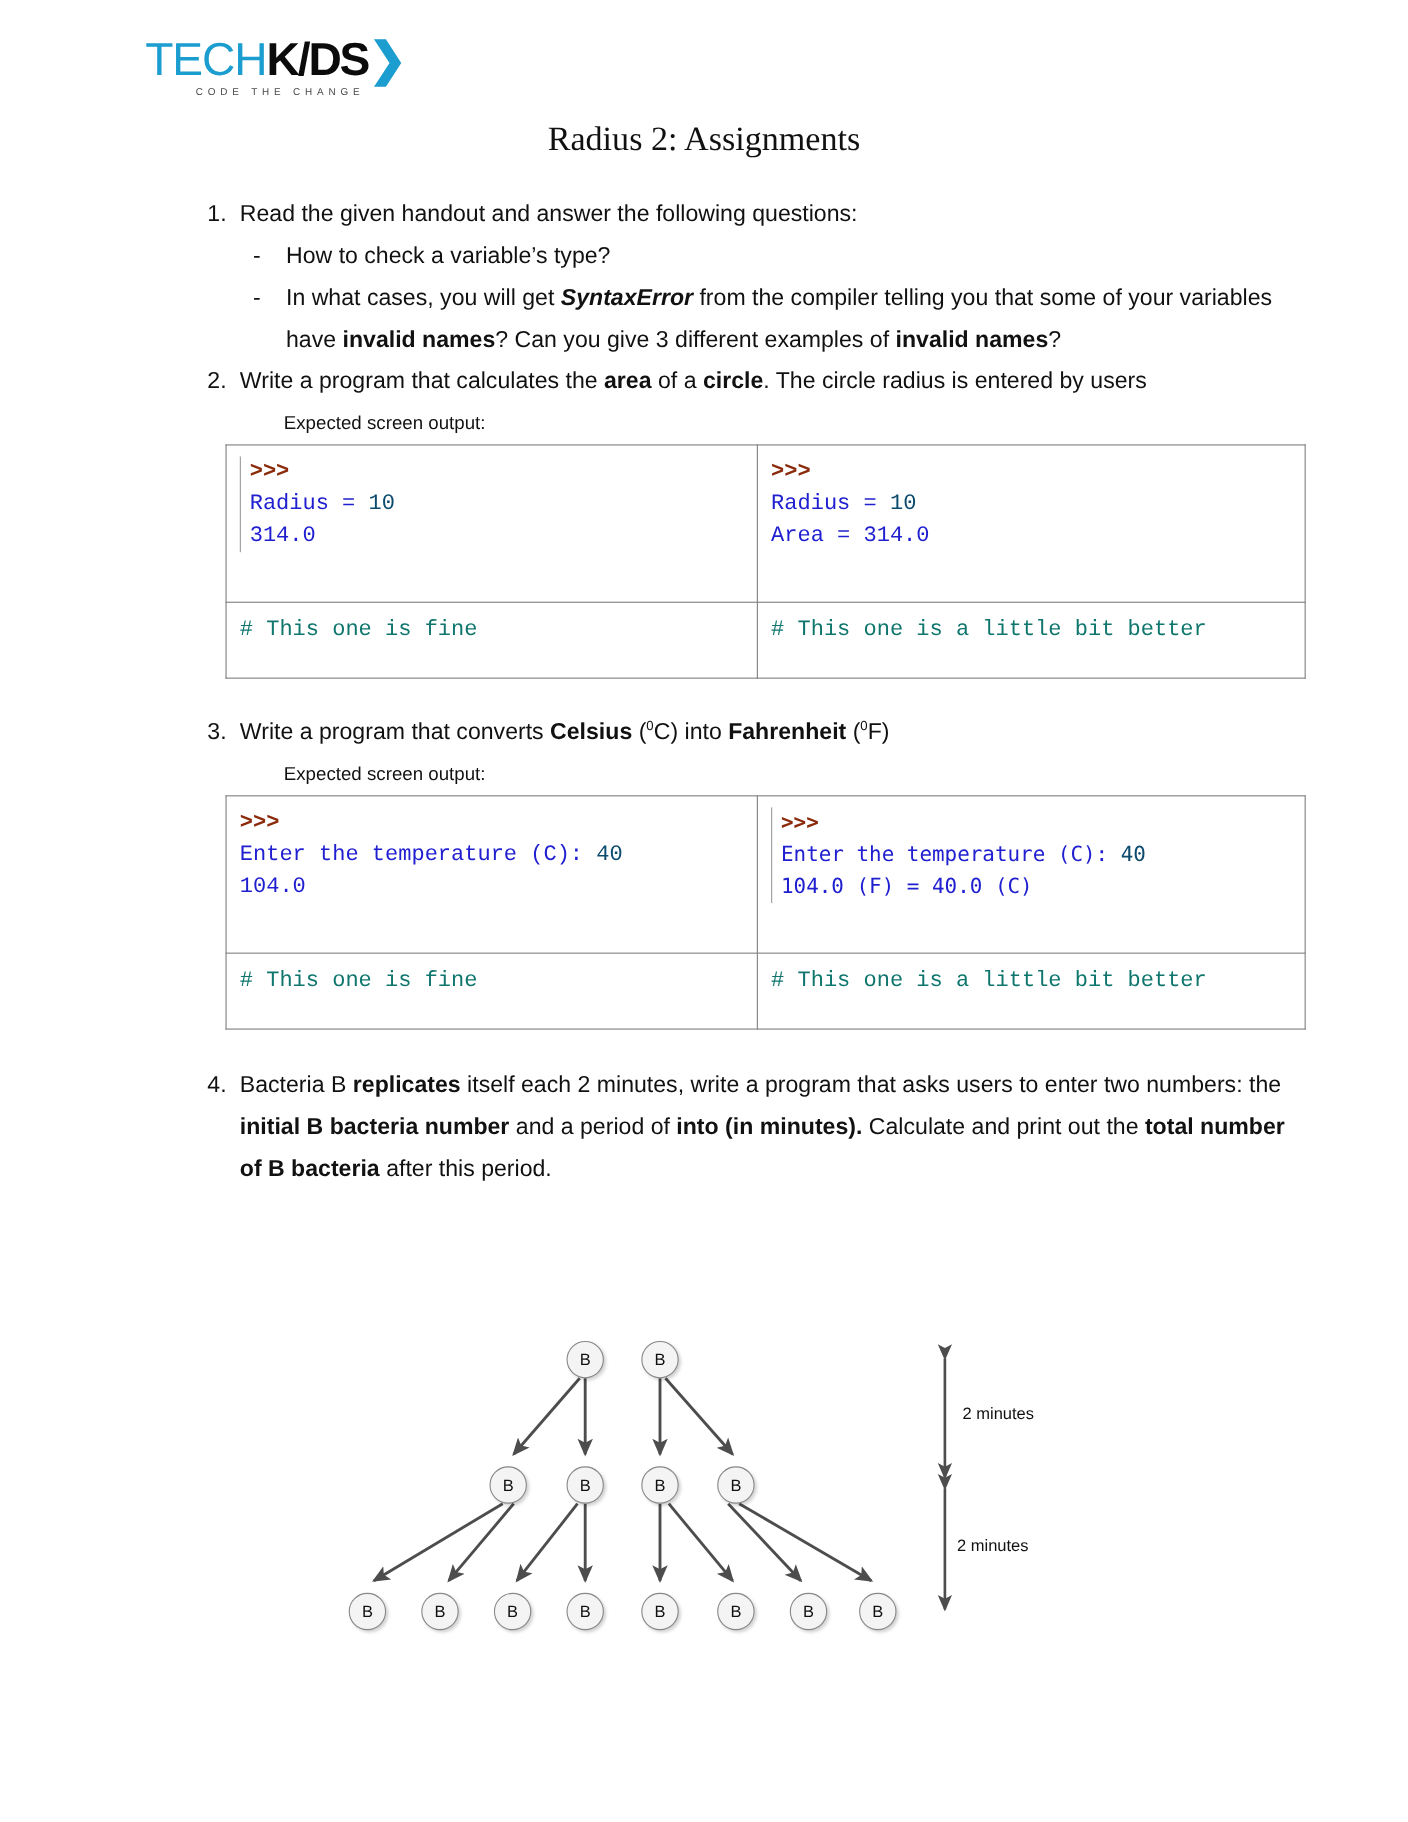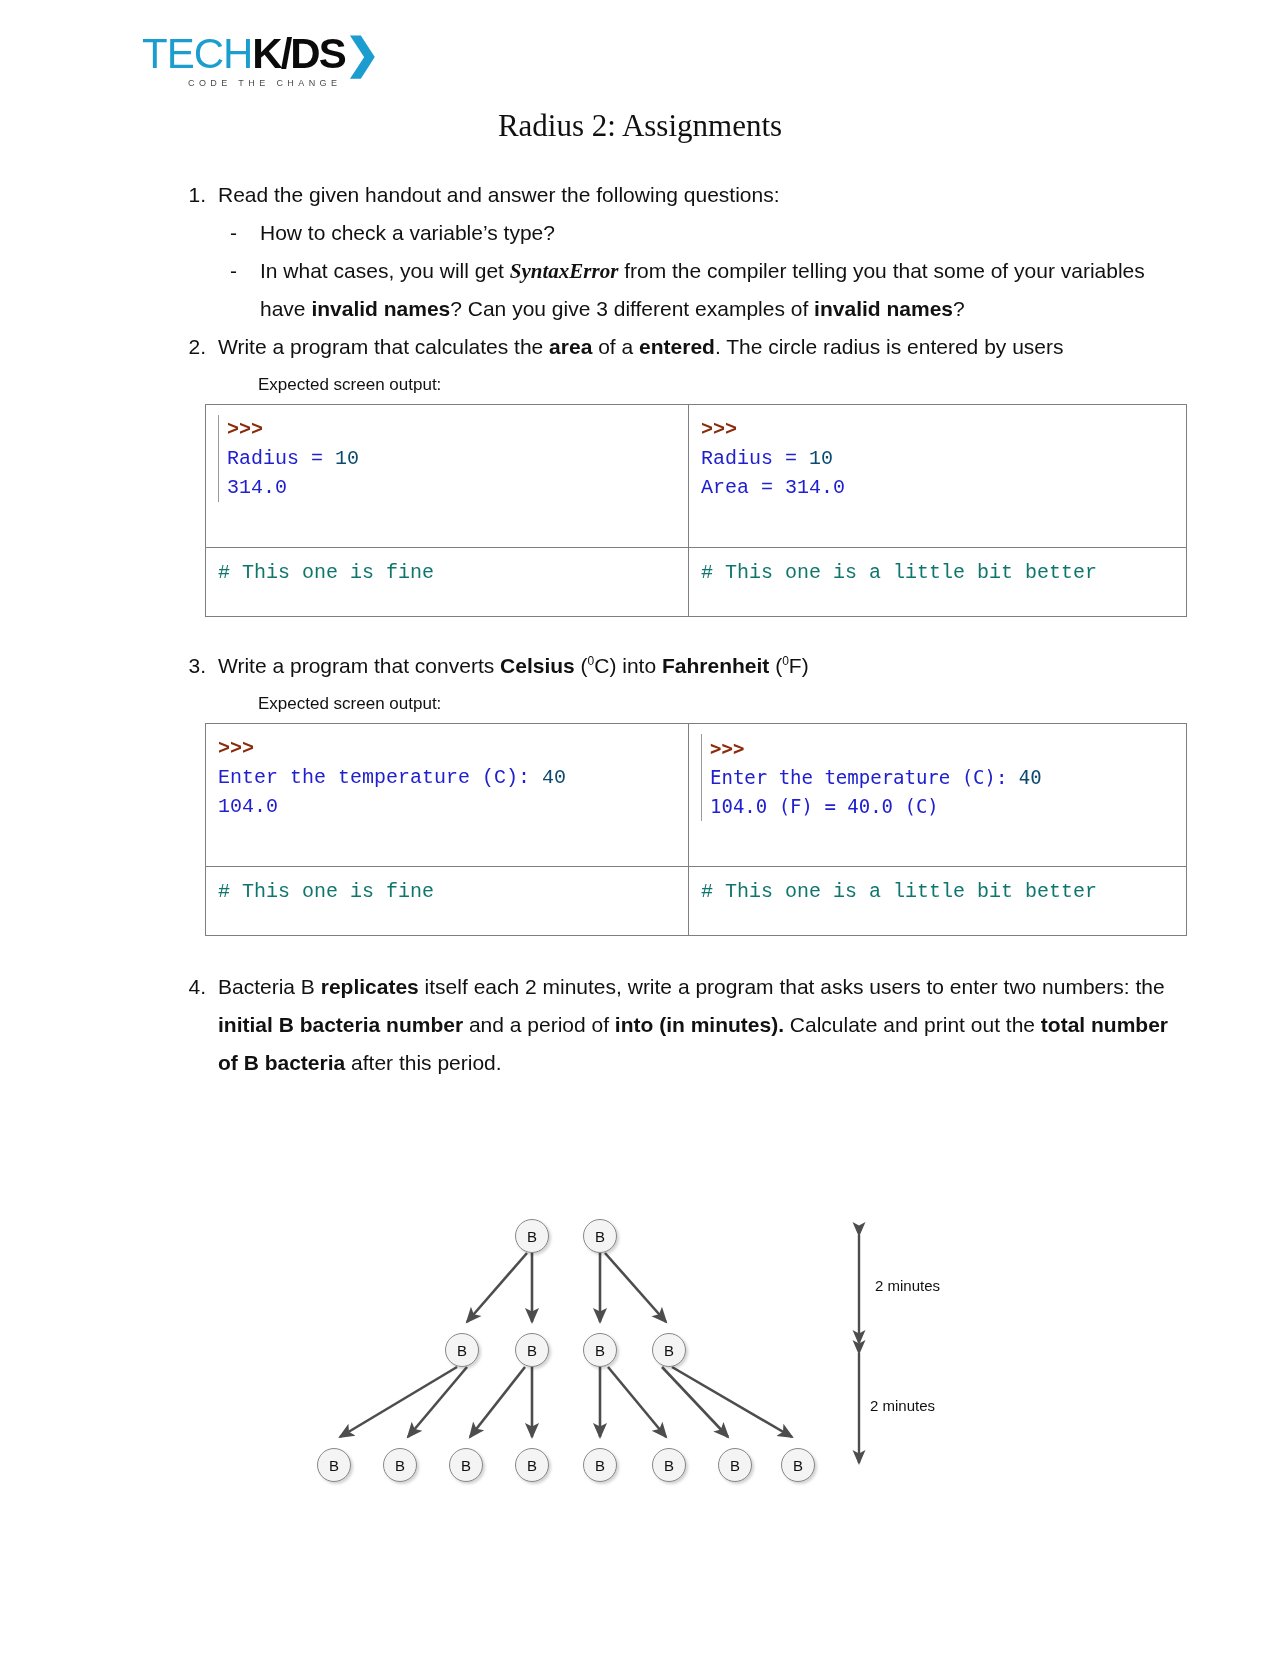--- a/index.html
+++ b/index.html
@@ -12,21 +12,21 @@
     height: 1656px;
     position: relative;
     font-family: "Liberation Sans", sans-serif;
     color: #000000;
     overflow: hidden;
   }
 
   
   .logo {
     position: absolute;
-    left: 142px;
+    left: 132px;
     top: 32px;
     width: 220px;
     height: 62px;
   }
   .logo-word {
     font-family: "Liberation Sans", sans-serif;
     font-size: 42px;
     letter-spacing: -1px;
     line-height: 44px;
     white-space: nowrap;
@@ -93,21 +93,21 @@
     padding-left: 42px;
     font-size: 21px;
     line-height: 38px;
   }
   .subitem > .dash {
     position: absolute;
     left: 12px;
     top: 0;
   }
   b { font-weight: 700; }
-  i.bi { font-weight: 700; font-style: italic; font-family: Liberation Serif, serif; }
+  i.bi { font-weight: 700; font-style: italic; }
   sup.deg {
     font-size: 12px;
     vertical-align: super;
     line-height: 0;
   }
   .expected {
     font-size: 17px;
     line-height: 38px;
     padding-left: 40px;
   }
@@ -202,21 +202,21 @@
           <span class="dash">-</span>
           <span>How to check a variable’s type?</span>
         </li>
         <li class="subitem">
           <span class="dash">-</span><span>In what cases, you will get </span><i class="bi">SyntaxError</i><span> from the compiler telling you that some of your variables have </span><b>invalid names</b><span>? Can you give 3 different examples of </span><b>invalid names</b><span>?</span>
         </li>
       </ul>
     </li>
 
     <li class="oitem">
-      <span class="num">2.</span><span>Write a program that calculates the </span><b>area</b><span> of a </span><b>entered</b><span>. The circle radius is entered by users</span>
+      <span class="num">2.</span><span>Write a program that calculates the </span><b>area</b><span> of a </span><b>circle</b><span>. The circle radius is entered by users</span>
       <div class="expected">Expected screen output:</div>
     </li>
   </ol>
 
   <table class="code-table" style="width:955px;">
     <tbody>
         <tr>
       <td style="width:470px;height:122px;">
         <div class="cell-inner">
           <div class="code"><span class="prompt">&gt;&gt;&gt;</span></div>

